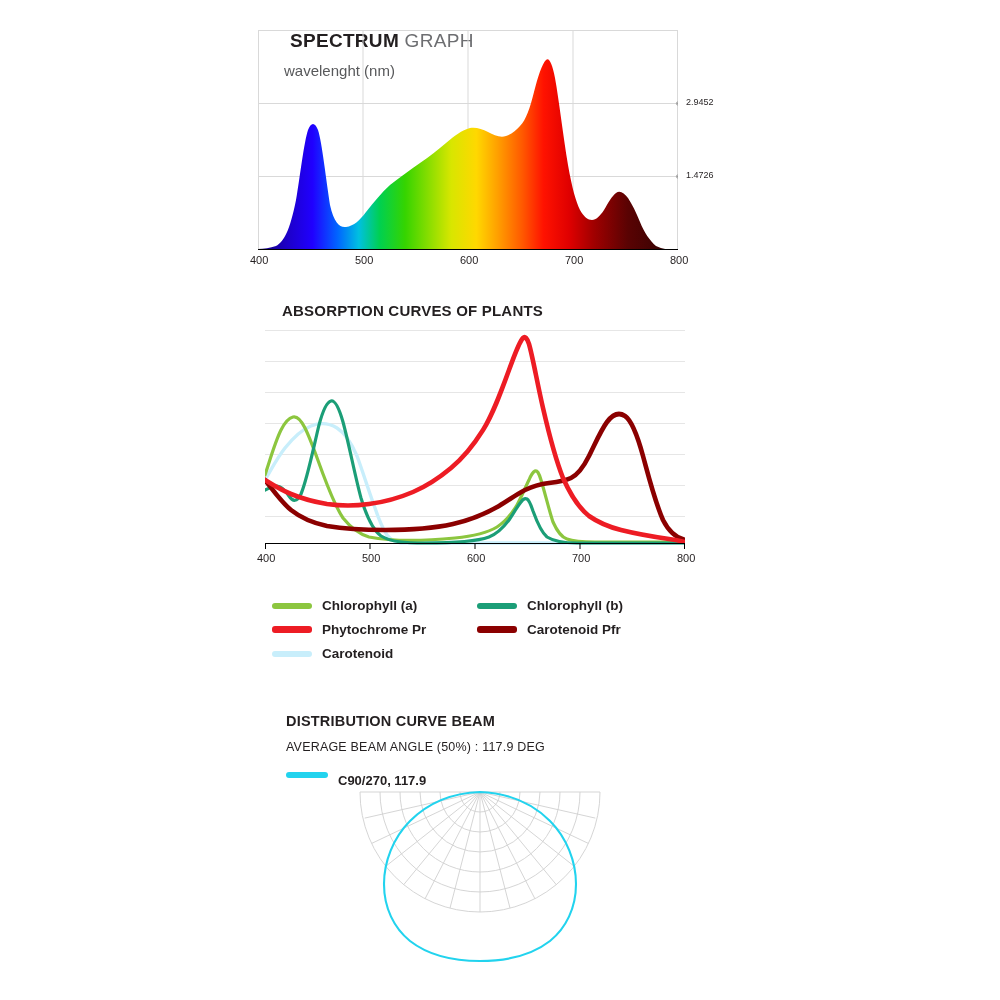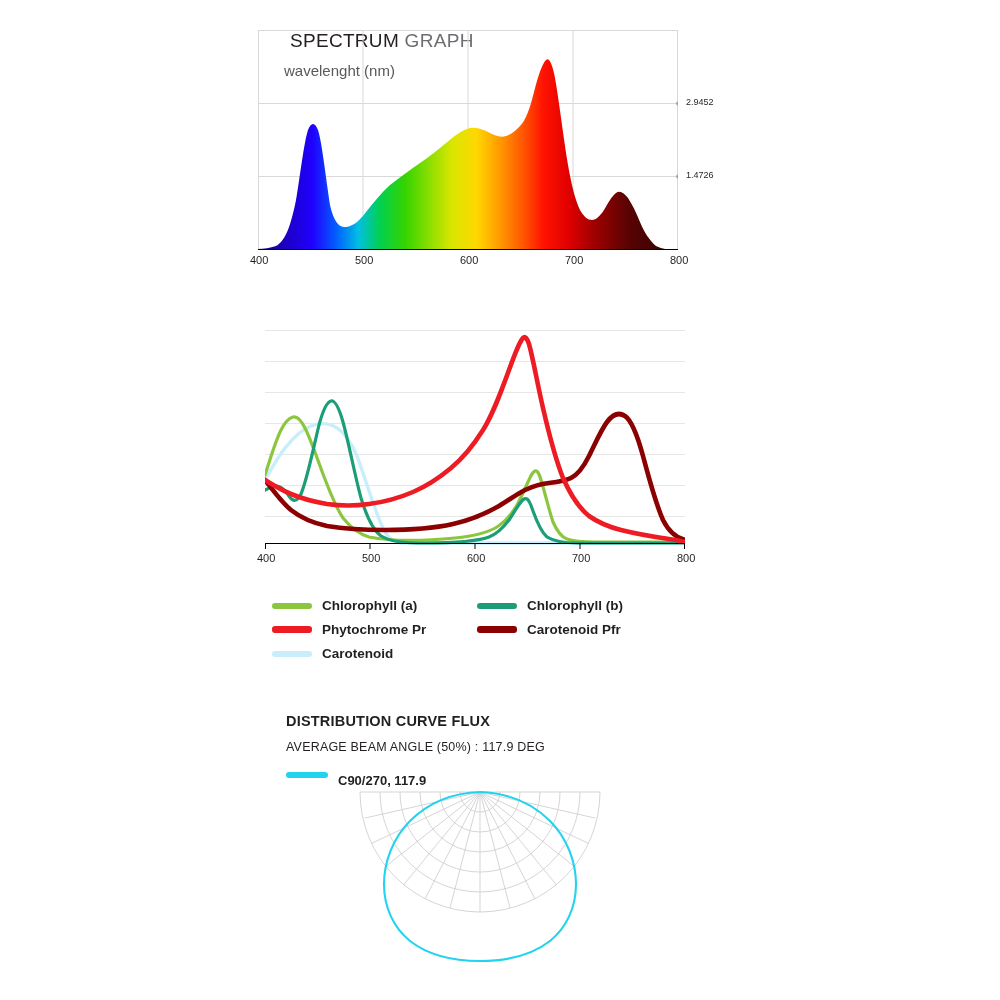--- a/index.html
+++ b/index.html
@@ -24,21 +24,21 @@
     width: 1000px;
     height: 290px;
   }
   #spectrum-title {
     position: absolute;
     left: 290px;
     top: 30px;
     font-size: 19px;
     letter-spacing: 0.3px;
   }
-  #spectrum-title .bold { font-weight: normal; color: #231f20; }
+  #spectrum-title .bold { font-weight: bold; color: #231f20; }
   #spectrum-title .light { font-weight: normal; color: #6d6e71; }
   #spectrum-subtitle {
     position: absolute;
     left: 284px;
     top: 62px;
     font-size: 15px;
     color: #58595b;
   }
   #spectrum-plot {
     position: absolute;
@@ -253,20 +253,21 @@
     <div class="axis-label" style="left:-8px; top:224px;">400</div>
     <div class="axis-label" style="left:97px; top:224px;">500</div>
     <div class="axis-label" style="left:202px; top:224px;">600</div>
     <div class="axis-label" style="left:307px; top:224px;">700</div>
     <div class="axis-label" style="left:412px; top:224px;">800</div>
   </div>
 </section>
 
 <section id="absorption-section">
 
+  <div id="absorption-title">ABSORPTION CURVES OF PLANTS</div>
 
   <div id="absorption-plot">
     <svg width="420" height="225" viewBox="0 0 420 225">
 
       <g stroke="#e6e6e6" stroke-width="1">
         <line x1="0" y1="0.5" x2="420" y2="0.5"></line>
         <line x1="0" y1="31.5" x2="420" y2="31.5"></line>
         <line x1="0" y1="62.5" x2="420" y2="62.5"></line>
         <line x1="0" y1="93.5" x2="420" y2="93.5"></line>
         <line x1="0" y1="124.5" x2="420" y2="124.5"></line>
@@ -354,21 +355,21 @@
       <div class="legend-item">
         <span class="legend-swatch" style="background:#c8eefb;"></span>
         <span class="legend-label">Carotenoid</span>
       </div>
     </div>
   </div>
 </section>
 
 <section id="distribution-section">
 
-  <div id="distribution-title">DISTRIBUTION CURVE FLUX</div>
+  <div id="distribution-title">DISTRIBUTION CURVE BEAM</div>
   <div id="distribution-sub">AVERAGE BEAM ANGLE  (50%) : 117.9 DEG</div>
 
   <div id="distribution-legend">
     <span class="legend-swatch"></span>
     <span class="legend-label">C90/270, 117.9</span>
   </div>
 
   <div id="polar-plot">
     <svg width="420" height="185" viewBox="0 0 420 185">
       <g stroke="#d0d0d0" stroke-width="0.9" fill="none">

